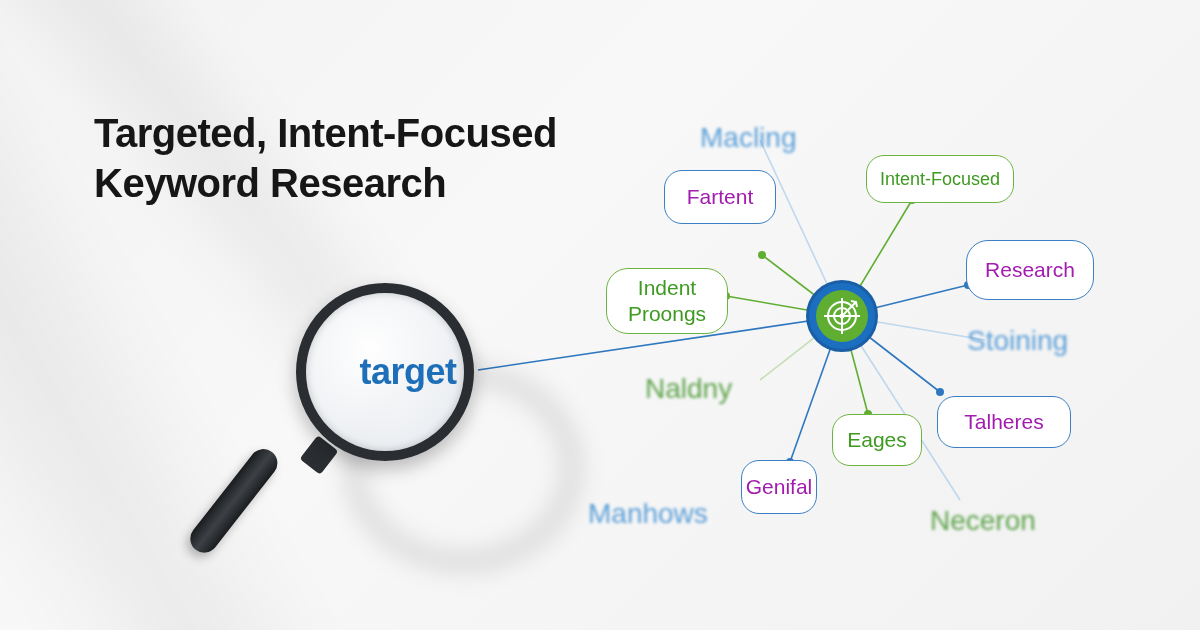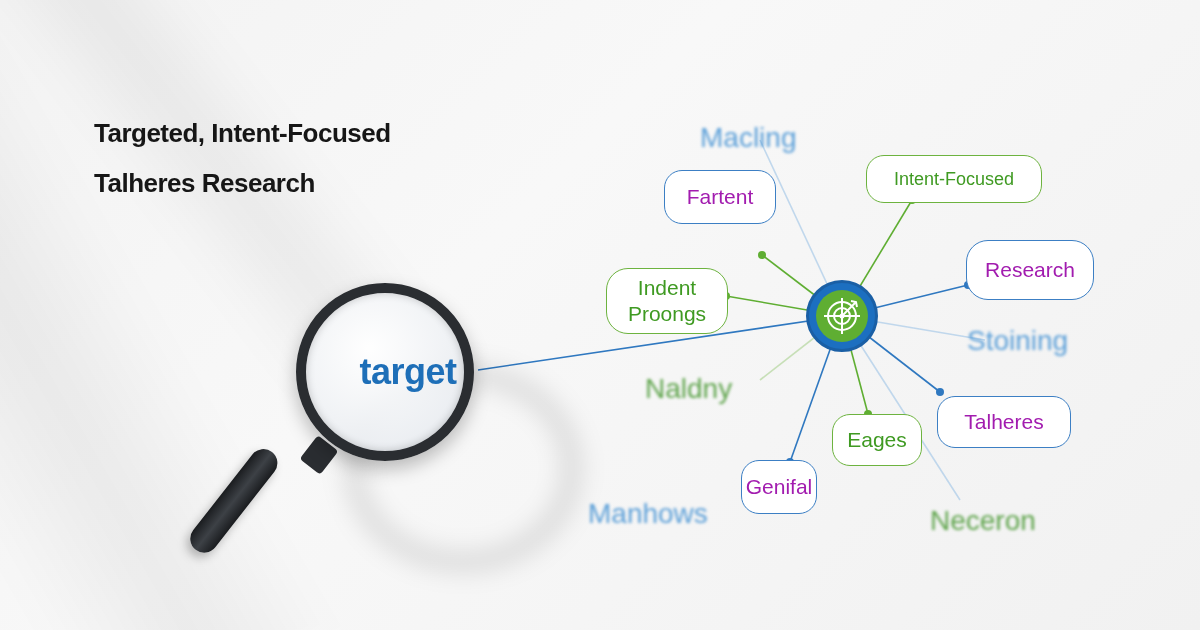--- a/index.html
+++ b/index.html
@@ -8,21 +8,21 @@
     background: linear-gradient(135deg, #f3f3f3 0%, #f8f8f8 40%, #f1f1f1 100%);
     font-family: "Liberation Sans", sans-serif;
   }
   .shadow-band {
     position: absolute; pointer-events: none;
     background: linear-gradient(90deg, rgba(0,0,0,0) 0%, rgba(0,0,0,0.05) 50%, rgba(0,0,0,0) 100%);
     filter: blur(18px);
   }
   .headline {
     position: absolute; left: 94px; top: 108px; margin: 0;
-    font-size: 26px; line-height: 50px; font-weight: 700; color: #161616;
+    font-size: 40px; line-height: 50px; font-weight: 700; color: #161616;
     letter-spacing: -0.5px;
   }
   .headline span { display: block; }
   svg.lines { position: absolute; left: 0; top: 0; }
   .bubble {
     position: absolute; box-sizing: border-box; background: #fff;
     border: 1.5px solid; border-radius: 18px;
     display: flex; align-items: center; justify-content: center; text-align: center;
     font-size: 21px; line-height: 26px;
   }
@@ -68,21 +68,21 @@
   }
 </style>
 </head>
 <body>
 
 <div class="shadow-band" style="left:-80px; top:40px; width:260px; height:700px; transform:rotate(-30deg);"></div>
 <div class="shadow-band" style="left:120px; top:-120px; width:160px; height:520px; transform:rotate(-38deg);"></div>
 
 <h1 class="headline">
   <span>Targeted, Intent-Focused</span>
-  <span>Talheres Research</span>
+  <span>Keyword Research</span>
 </h1>
 
 <svg class="lines" width="1200" height="630">
   <g stroke-width="1.6" fill="none">
     <line x1="842" y1="316" x2="478" y2="370" stroke="#2f78c0"></line>
     <line x1="842" y1="316" x2="762" y2="255" stroke="#5fae32"></line>
     <line x1="842" y1="316" x2="912" y2="200" stroke="#5fae32"></line>
     <line x1="842" y1="316" x2="726" y2="296" stroke="#5fae32"></line>
     <line x1="842" y1="316" x2="968" y2="285" stroke="#2f78c0"></line>
     <line x1="842" y1="316" x2="940" y2="392" stroke="#2f78c0"></line>
@@ -106,21 +106,21 @@
 
 <div class="floating blue" style="left:700px; top:122px;">Macling</div>
 <div class="floating blue" style="left:967px; top:325px;">Stoining</div>
 <div class="floating green" style="left:645px; top:373px;">Naldny</div>
 <div class="floating blue" style="left:588px; top:498px;">Manhows</div>
 <div class="floating green" style="left:930px; top:505px;">Neceron</div>
 
 <div class="bubble blue" style="left:664px; top:170px; width:112px; height:54px;">
   <span>Fartent</span>
 </div>
-<div class="bubble green" style="left:866px; top:155px; width:176px; height:48px; font-size:18px;">
+<div class="bubble green" style="left:866px; top:155px; width:148px; height:48px; font-size:18px;">
   <span>Intent-Focused</span>
 </div>
 <div class="bubble green" style="left:606px; top:268px; width:122px; height:66px; border-radius:22px; padding:0 8px;">
   <span>Indent Proongs</span>
 </div>
 <div class="bubble blue" style="left:966px; top:240px; width:128px; height:60px; border-radius:22px;">
   <span>Research</span>
 </div>
 <div class="bubble blue" style="left:937px; top:396px; width:134px; height:52px;justify-content:center;">
   <span>Talheres</span>

